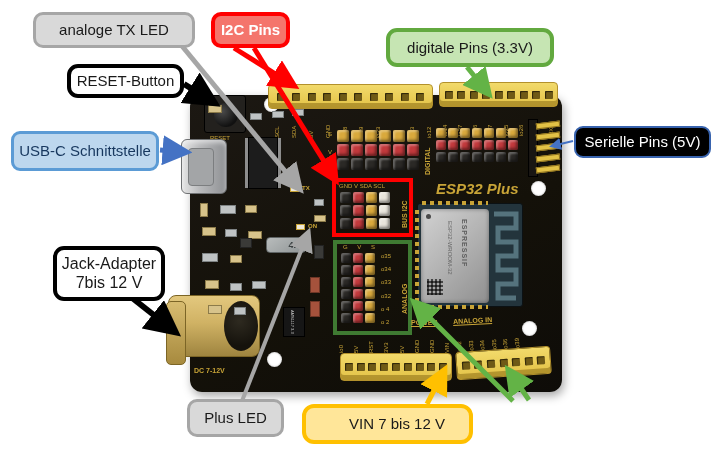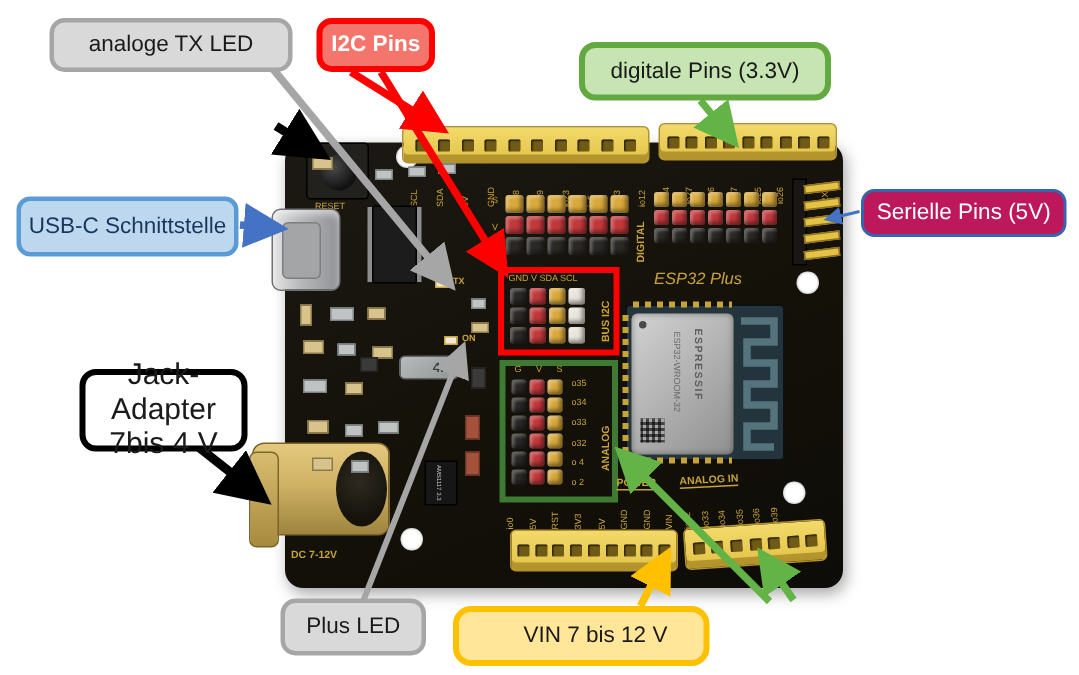--- a/index.html
+++ b/index.html
@@ -6,21 +6,21 @@
   .stage{position:relative;width:719px;height:450px;background:#fff;overflow:hidden;
          font-family:"Liberation Sans",sans-serif;}
   
   .callout{position:absolute;display:flex;flex-direction:column;align-items:center;justify-content:center;
            box-sizing:border-box;text-align:center;font-size:15px;color:#1a1a1a;z-index:10;line-height:1.15;}
   .c-gray{background:#D9D9D9;border:3px solid #A6A6A6;border-radius:10px;}
   .c-red{background:#F4756C;border:4px solid #FF0000;border-radius:10px;color:#fff;}
   .c-black{background:#FFFFFF;border:4px solid #000;border-radius:11px;}
   .c-green{background:#C6E5B3;border:4px solid #62A93F;border-radius:11px;}
   .c-lblue{background:#BDD7EE;border:3px solid #5B9BD5;border-radius:9px;color:#17375E;}
-  .c-dblue{background:#be185d;border:2px solid #3863AE;border-radius:9px;color:#fff;}
+  .c-dblue{background:#000000;border:2px solid #3863AE;border-radius:9px;color:#fff;}
   .c-yellow{background:#FFE699;border:4px solid #FFC000;border-radius:12px;}
   
   .board{position:absolute;left:190px;top:95px;width:372px;height:297px;z-index:1;
          background:linear-gradient(155deg,#1c1813 0%,#141109 55%,#0e0c08 100%);
          border-radius:12px;box-shadow:2px 4px 10px rgba(0,0,0,.35);}
   .abs{position:absolute;box-sizing:border-box;}
   .gold{color:#C8A437;}
   .vlabel{writing-mode:vertical-rl;transform:rotate(180deg);font-size:6px;line-height:1;color:#C8A437;white-space:nowrap;}
   .vbold{font-weight:bold;font-size:7px;}
   .hdr{background:linear-gradient(180deg,#F2DA6B,#E3C246);border:1px solid #B3912C;border-radius:4px;
@@ -233,21 +233,21 @@
         <span class="gold" style="font-size:6px;">o35</span>
         <span class="gold" style="font-size:6px;">o34</span>
         <span class="gold" style="font-size:6px;">o33</span>
         <span class="gold" style="font-size:6px;">o32</span>
         <span class="gold" style="font-size:6px;">o 4</span>
         <span class="gold" style="font-size:6px;">o 2</span>
       </div>
       <span class="vlabel vbold abs" style="right:0;top:18px;height:52px;">ANALOG</span>
     </div>
 
-    <span class="gold abs" style="left:246px;top:85px;font-size:11px;font-weight:normal;font-style:italic;">ESP32 Plus</span>
+    <span class="gold abs" style="left:246px;top:85px;font-size:15px;font-weight:bold;font-style:italic;">ESP32 Plus</span>
 
     <div class="abs" style="left:227px;top:108px;width:106px;height:104px;background:#23343c;border-radius:3px;border:1px solid #0b1114;">
       <div class="cast" style="left:4px;top:-3px;width:66px;height:4px;"></div>
       <div class="cast" style="left:4px;bottom:-3px;width:66px;height:4px;"></div>
       <div class="castv" style="left:-3px;top:6px;width:4px;height:92px;"></div>
 
       <div class="abs" style="left:3px;top:5px;width:68px;height:94px;border-radius:4px;
                   background:linear-gradient(135deg,#d2d2d2 0%,#b5b5b5 45%,#8f8f8f 100%);box-shadow:inset 0 0 4px rgba(0,0,0,.4);">
         <div class="abs" style="left:5px;top:5px;width:5px;height:5px;border-radius:50%;background:#4a4a4a;"></div>
         <div class="abs" style="left:6px;bottom:8px;width:16px;height:16px;
@@ -405,32 +405,35 @@
     <line x1="529" y1="400" x2="509" y2="371" stroke="#63B346" stroke-width="5" marker-end="url(#ah-green)"></line>
     <line x1="513" y1="401" x2="415" y2="303" stroke="#63B346" stroke-width="5" marker-end="url(#ah-green)"></line>
   </svg>
 
   <div class="callout c-gray" style="left:33px;top:12px;width:162px;height:36px;">
     <span>analoge TX LED</span>
   </div>
   <div class="callout c-red" style="left:211px;top:12px;width:79px;height:36px;font-weight:bold;">
     <span>I2C Pins</span>
   </div>
+  <div class="callout c-black" style="left:67px;top:64px;width:117px;height:34px;">
+    <span>RESET-Button</span>
+  </div>
   <div class="callout c-green" style="left:386px;top:28px;width:168px;height:39px;">
     <span>digitale  Pins (3.3V)</span>
   </div>
   <div class="callout c-lblue" style="left:11px;top:131px;width:148px;height:40px;">
     <span>USB-C Schnittstelle</span>
   </div>
   <div class="callout c-dblue" style="left:574px;top:126px;width:137px;height:32px;">
     <span>Serielle Pins (5V)</span>
   </div>
-  <div class="callout c-black" style="left:53px;top:246px;width:112px;height:55px;font-size:20px;text-align:center;">
+  <div class="callout c-black" style="left:53px;top:246px;width:112px;height:55px;font-size:16px;text-align:center;">
     <span>Jack-Adapter</span>
-    <span>7bis 4 V</span>
+    <span>7bis 12 V</span>
   </div>
   <div class="callout c-gray" style="left:187px;top:399px;width:97px;height:38px;">
     <span>Plus LED</span>
   </div>
   <div class="callout c-yellow" style="left:302px;top:404px;width:171px;height:40px;padding-left:19px;">
     <span>VIN 7 bis 12 V</span>
   </div>
 
 </div>
 

